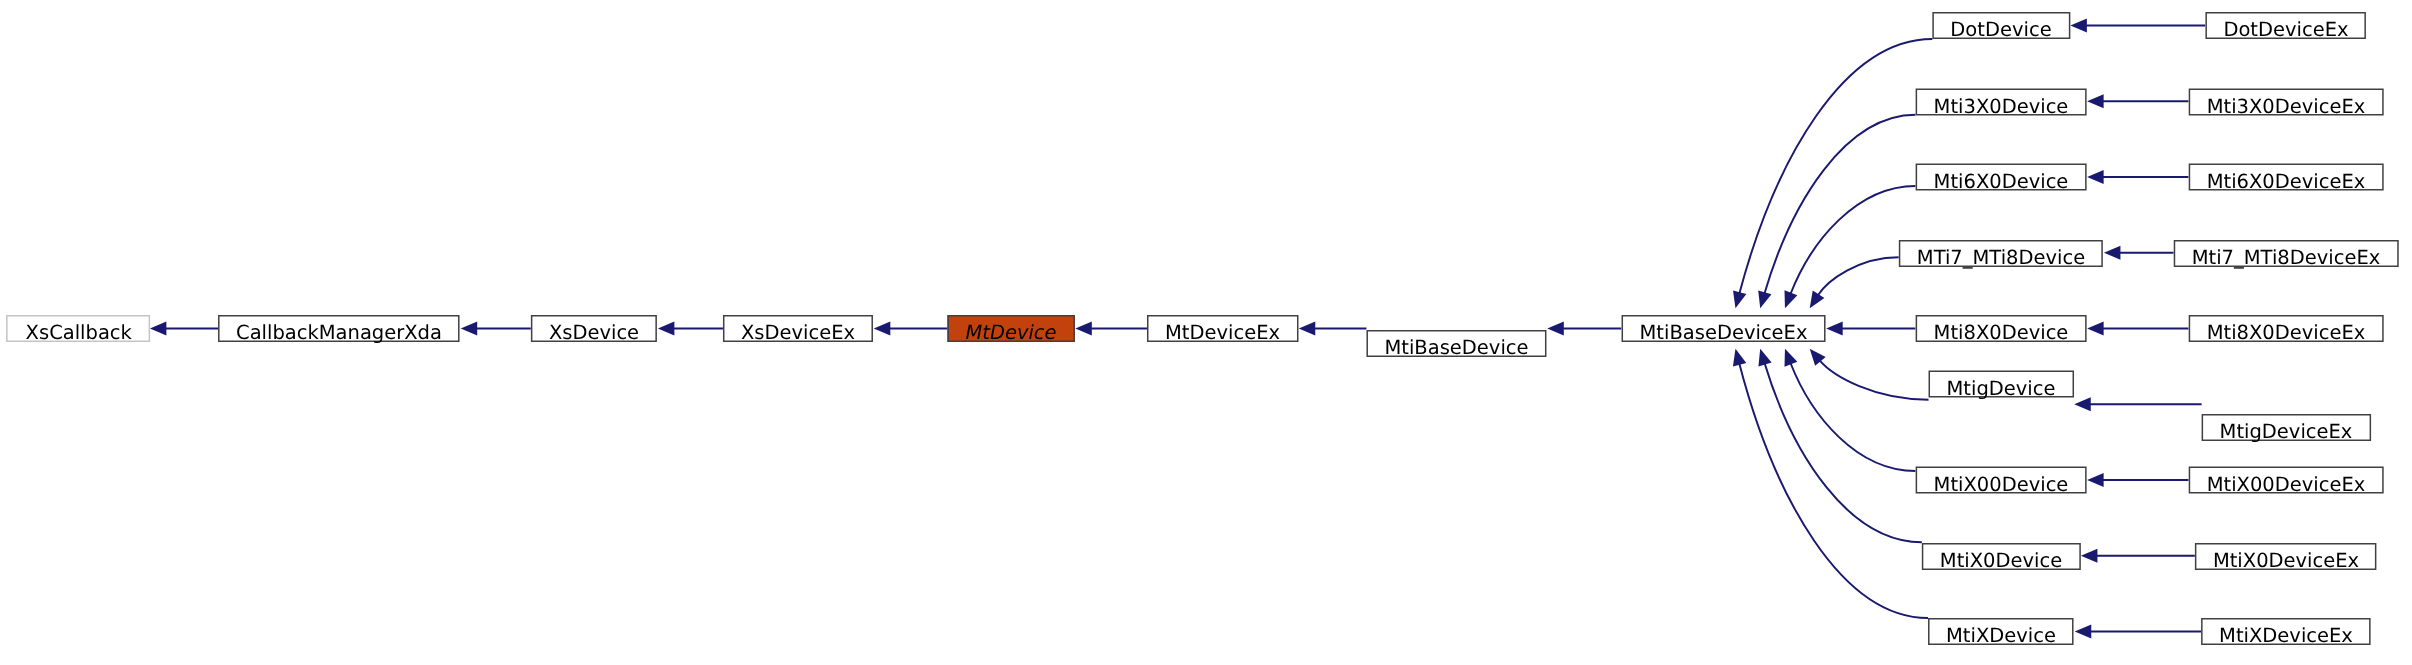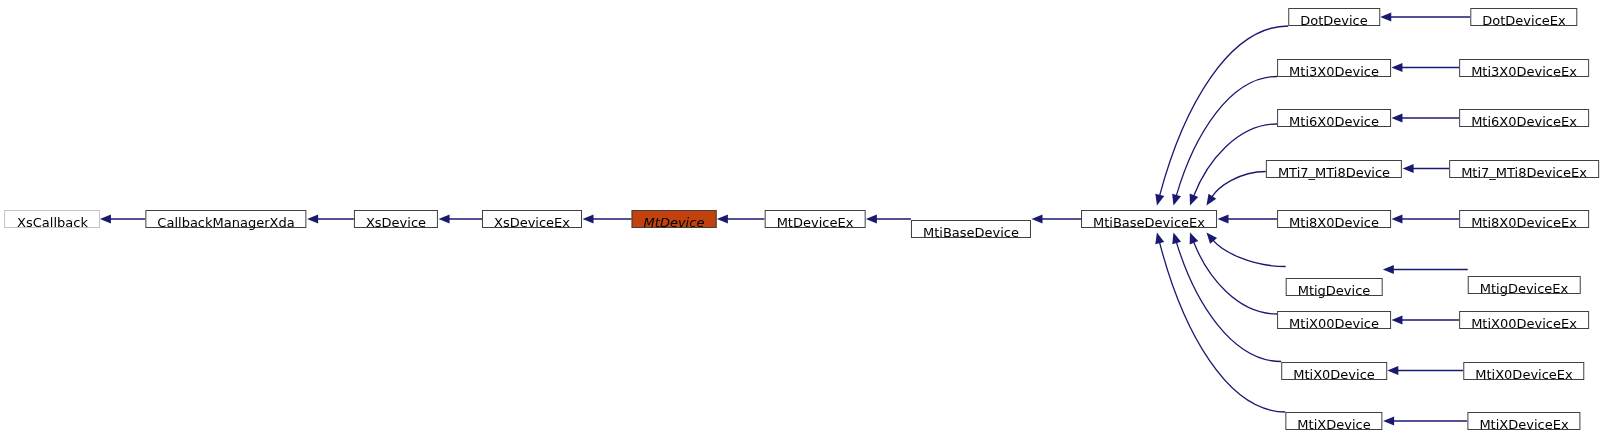--- a/index.html
+++ b/index.html
@@ -113,21 +113,21 @@
       <div class="node" style="left: 532px; top: 219px; border-color: rgb(64, 64, 64);">XsDeviceEx</div>
       <div class="node highlight" style="left: 674px; top: 219px; background: #c2410c; border-color: rgb(64, 64, 64); font-style: italic;">MtDevice</div>
       <div class="node" style="left: 815px; top: 219px; border-color: rgb(64, 64, 64);">MtDeviceEx</div>
       <div class="node" style="left: 971px; top: 219px; border-color: rgb(64, 64, 64); margin-top: 10px;">MtiBaseDevice</div>
       <div class="node" style="left: 1149px; top: 219px; border-color: rgb(64, 64, 64);">MtiBaseDeviceEx</div>
       <div class="node" style="left: 1334px; top: 17px; border-color: rgb(64, 64, 64);">DotDevice</div>
       <div class="node" style="left: 1334px; top: 67.5px; border-color: rgb(64, 64, 64);">Mti3X0Device</div>
       <div class="node" style="left: 1334px; top: 118px; border-color: rgb(64, 64, 64);">Mti6X0Device</div>
       <div class="node" style="left: 1334px; top: 168.5px; border-color: rgb(64, 64, 64);">MTi7_MTi8Device</div>
       <div class="node" style="left: 1334px; top: 219px; border-color: rgb(64, 64, 64);">Mti8X0Device</div>
-      <div class="node" style="left: 1334px; top: 256px; border-color: rgb(64, 64, 64); margin-top: 31px;">MtigDevice</div>
+      <div class="node" style="left: 1334px; top: 256px; border-color: rgb(64, 64, 64);">MtigDevice</div>
       <div class="node" style="left: 1334px; top: 320px; border-color: rgb(64, 64, 64);">MtiX00Device</div>
       <div class="node" style="left: 1334px; top: 370.5px; border-color: rgb(64, 64, 64);">MtiX0Device</div>
       <div class="node" style="left: 1334px; top: 421px; border-color: rgb(64, 64, 64);">MtiXDevice</div>
       <div class="node" style="left: 1524px; top: 17px; border-color: rgb(64, 64, 64);">DotDeviceEx</div>
       <div class="node" style="left: 1524px; top: 67.5px; border-color: rgb(64, 64, 64);">Mti3X0DeviceEx</div>
       <div class="node" style="left: 1524px; top: 118px; border-color: rgb(64, 64, 64);">Mti6X0DeviceEx</div>
       <div class="node" style="left: 1524px; top: 168.5px; border-color: rgb(64, 64, 64);">Mti7_MTi8DeviceEx</div>
       <div class="node" style="left: 1524px; top: 219px; border-color: rgb(64, 64, 64);">Mti8X0DeviceEx</div>
       <div class="node" style="left: 1524px; top: 285px; border-color: rgb(64, 64, 64);">MtigDeviceEx</div>
       <div class="node" style="left: 1524px; top: 320px; border-color: rgb(64, 64, 64);">MtiX00DeviceEx</div>

